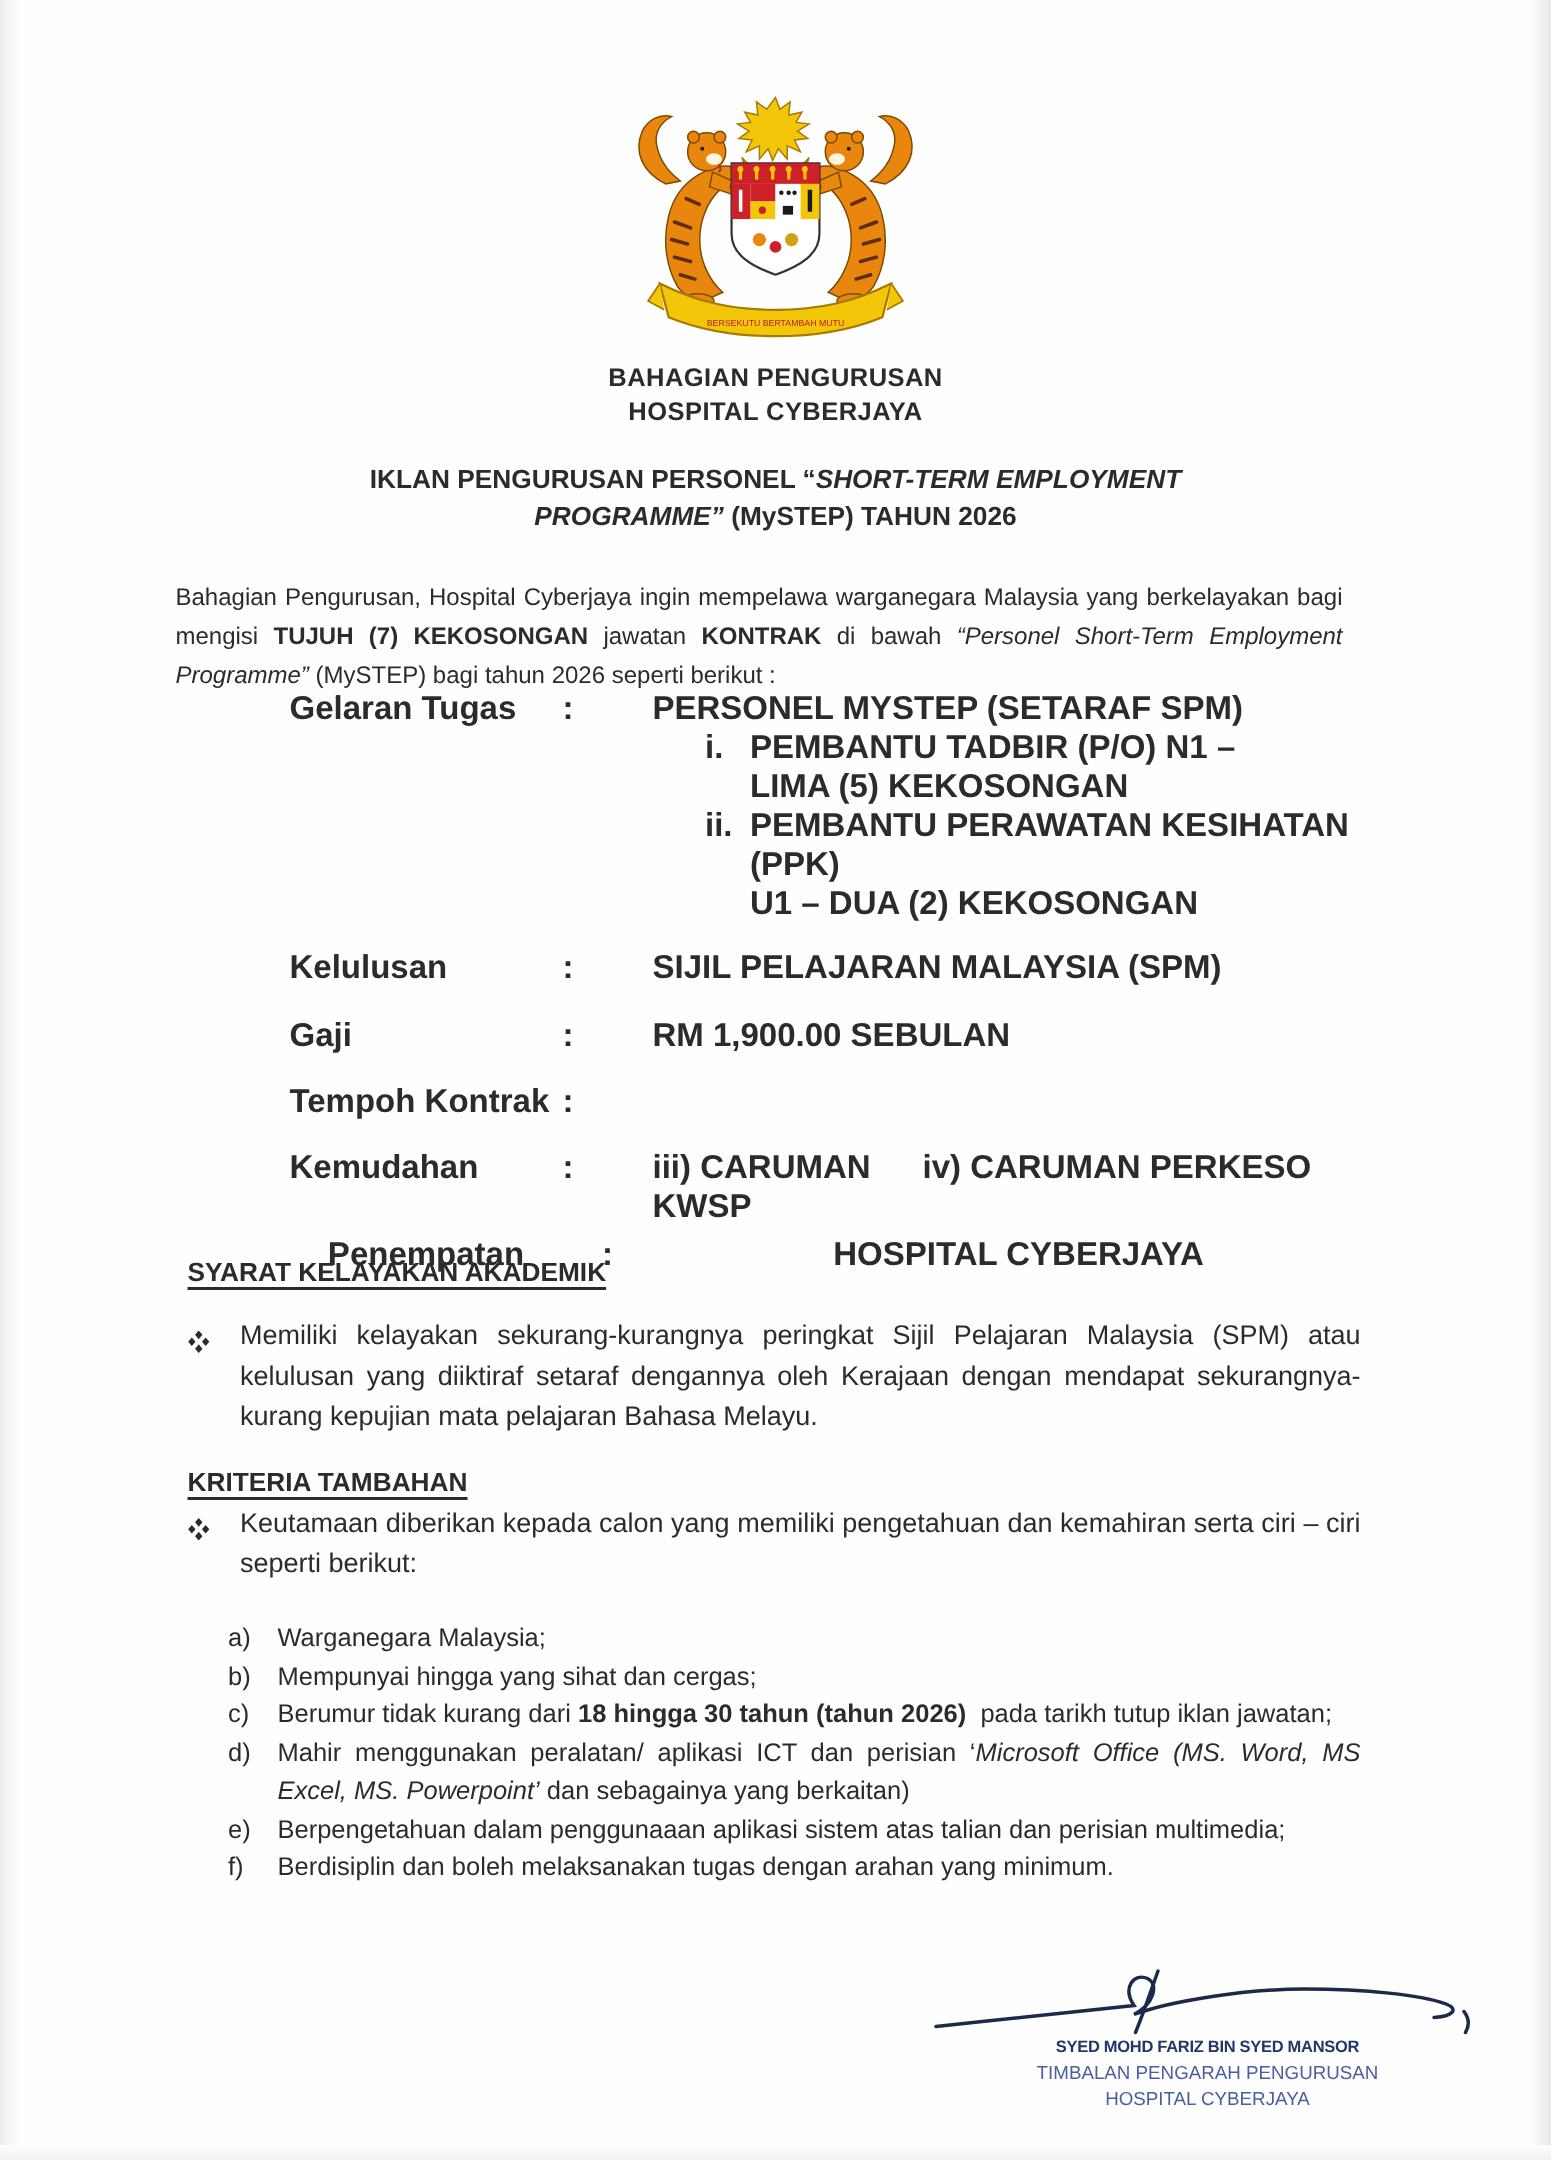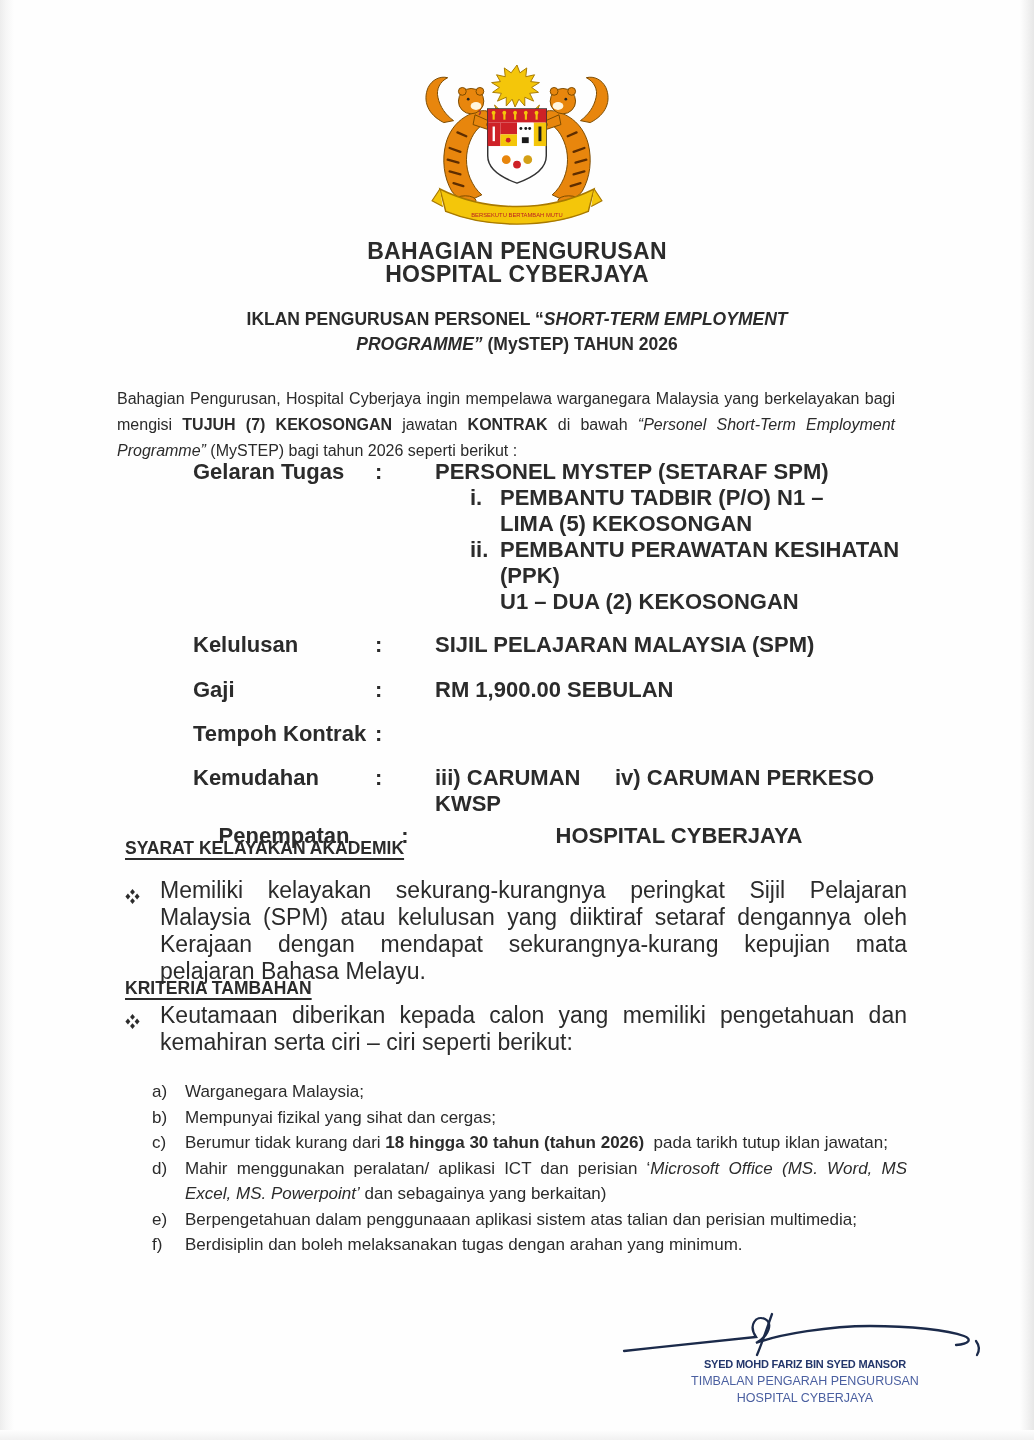--- a/index.html
+++ b/index.html
@@ -11,21 +11,21 @@
   .edge-left{position:absolute;left:0;top:0;width:14px;height:1440px;
     background:linear-gradient(to right,#ededed 0px,#f6f6f6 6px,#fefefe 14px);}
   .edge-right{position:absolute;right:0;top:0;width:14px;height:1440px;
     background:linear-gradient(to left,#e7e7e7 0px,#f3f3f3 7px,#fefefe 14px);}
   .edge-bottom{position:absolute;left:0;bottom:0;width:1034px;height:10px;
     background:linear-gradient(to top,#f1f1f1 0,#fefefe 10px);}
 
   .crest{position:absolute;top:62px;left:50%;transform:translateX(-50%);}
 
   .org-block{position:absolute;top:240px;left:0;width:1034px;text-align:center;
-    font-weight:700;font-size:23px;line-height:23px;letter-spacing:.3px;}
+    font-weight:700;font-size:17px;line-height:23px;letter-spacing:.3px;}
 
   .title-block{position:absolute;top:307px;left:0;width:1034px;text-align:center;
     font-weight:700;font-size:17.5px;line-height:25px;}
   .title-block .it{font-style:italic;}
 
   .intro{position:absolute;top:370px;left:117px;width:778px;
     font-size:16px;line-height:26px;text-align:justify;}
   .intro b{font-weight:700;}
   .intro .it{font-style:italic;}
 
@@ -37,21 +37,21 @@
   .sub{display:flex;}
   .sub .n{width:65px;flex:none;padding-left:35px;box-sizing:border-box;}
   .kem-line{display:flex;}
   .kem-c1{width:190px;flex:none;}
   .kem-c1b{width:180px;flex:none;}
 
   .sec-heading{position:absolute;left:125px;font-weight:700;font-size:17.5px;
     text-decoration:underline;text-underline-offset:4px;text-decoration-thickness:1.5px;}
 
   .bullet-para{position:absolute;left:125px;width:782px;display:flex;
-    font-size:23px;line-height:27px;justify-content:space-between;}
+    font-size:18px;line-height:27px;justify-content:space-between;}
   .bullet-ico{width:35px;flex:none;padding-top:6px;}
   .bullet-text{flex:1;text-align:justify;}
 
   .letter-list{position:absolute;top:1079px;left:152px;width:755px;
     font-size:17px;line-height:25.5px;}
   .litem{display:flex;}
   .lletter{width:33px;flex:none;}
   .ltext{flex:1;text-align:justify;}
   .ltext b{font-weight:700;}
   .ltext .it{font-style:italic;}
@@ -254,21 +254,21 @@
     <span class="bullet-text">Keutamaan diberikan kepada calon yang memiliki pengetahuan dan kemahiran serta ciri – ciri seperti berikut:</span>
   </div>
 
   <div class="letter-list">
     <div class="litem">
       <span class="lletter">a)</span>
       <span class="ltext">Warganegara Malaysia;</span>
     </div>
     <div class="litem">
       <span class="lletter">b)</span>
-      <span class="ltext">Mempunyai fizikal yang sihat dan cergas;</span>
+      <span class="ltext">Mempunyai hingga yang sihat dan cergas;</span>
     </div>
     <div class="litem">
       <span class="lletter">c)</span>
       <span class="ltext"><span>Berumur tidak kurang dari </span><b>18 hingga 30 tahun (tahun 2026)</b><span>&nbsp; pada tarikh tutup iklan jawatan;</span></span>
     </div>
     <div class="litem">
       <span class="lletter">d)</span>
       <span class="ltext"><span>Mahir menggunakan peralatan/ aplikasi ICT dan perisian ‘</span><span class="it" style="font-style:italic;">Microsoft Office (MS. Word, MS Excel, MS. Powerpoint’</span><span> dan sebagainya yang berkaitan)</span></span>
     </div>
     <div class="litem">

